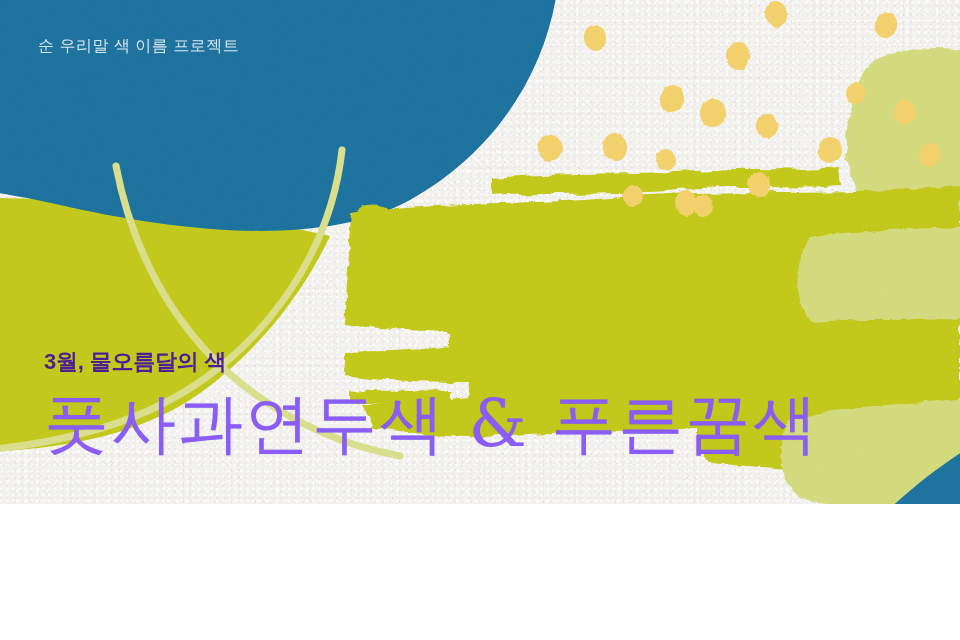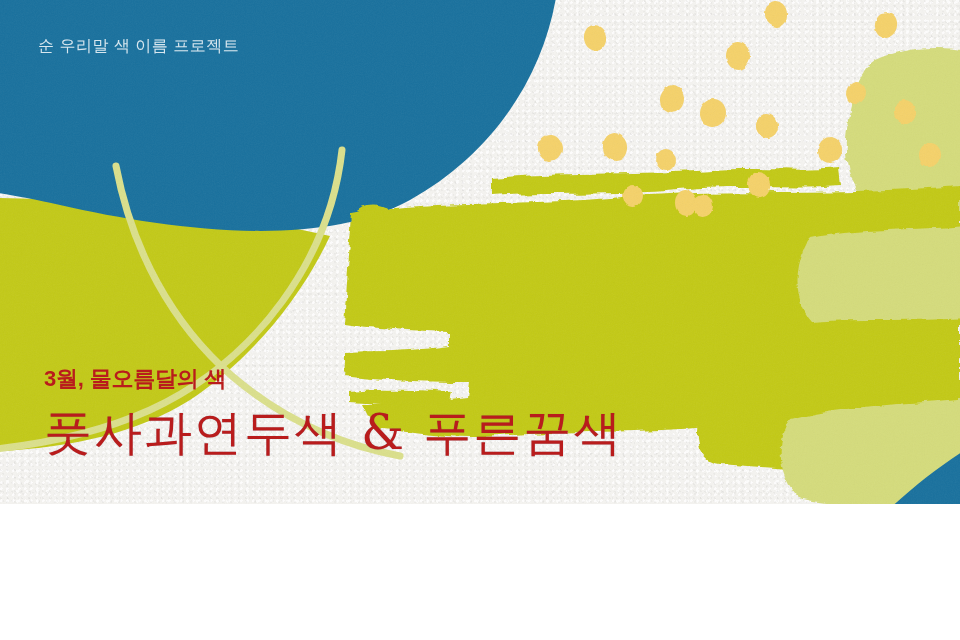--- a/index.html
+++ b/index.html
@@ -59,31 +59,31 @@
     margin:0;
     white-space:nowrap;
   }
 
   .footer-block{
     position:absolute;
     left:44px; bottom:48px;
     z-index:5;
   }
   .month-label{
-    color:#b91c1c;
+    color:#4c1d95;
     font-size:22px;
     font-weight:700;
     letter-spacing:-.2px;
     margin:0 0 14px 0;
     white-space:nowrap;
   }
   .color-title{
-    color:#b91c1c;
+    color:#8b5cf6;
     font-family:"DejaVu Serif","Liberation Serif",serif;
-    font-size:48px;
+    font-size:65px;
     font-weight:400;
     letter-spacing:2px;
     line-height:1;
     margin:0;
     white-space:nowrap;
     text-shadow:0 0 1px rgba(20,104,143,.28);
   }
 </style>
 </head>
 <body>

